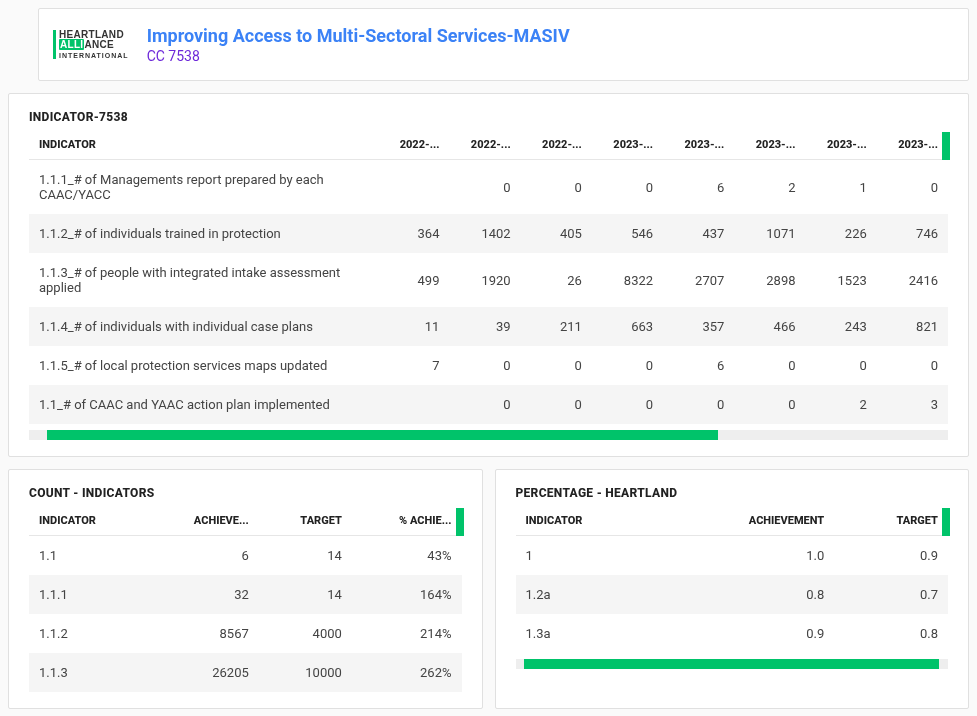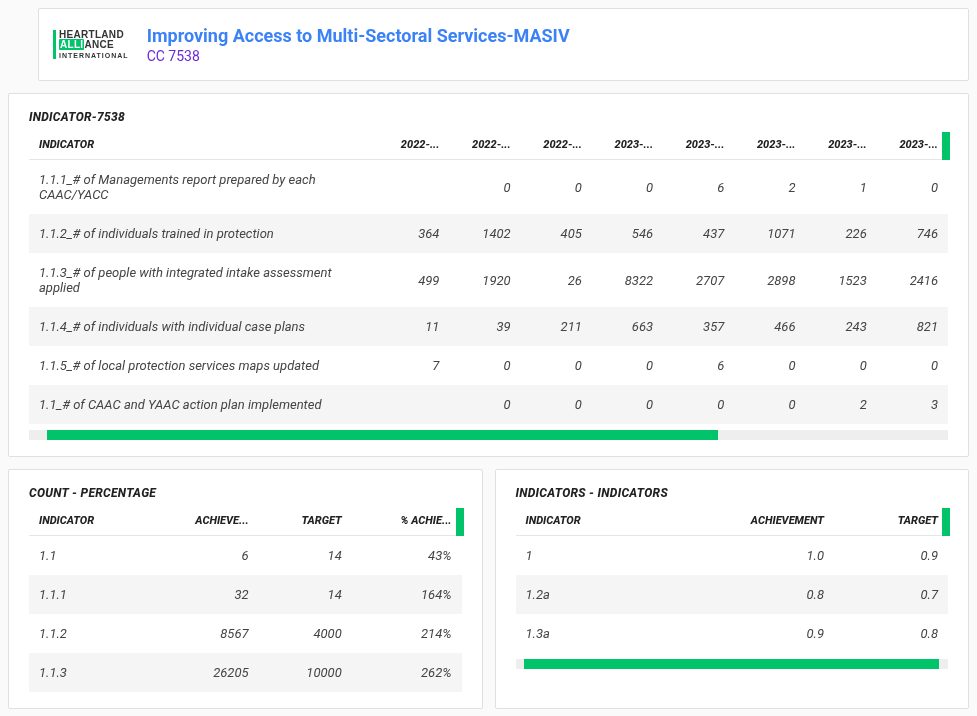--- a/index.html
+++ b/index.html
@@ -45,21 +45,21 @@
     .header-text h1 { font-size: 18px; font-weight: 700; color: #3b82f6; }
     .header-text .sub { font-size: 14px; color: #6d28d9; margin-top: 2px; }
 
     .section-title {
       font-size: 12px;
       font-weight: 800;
       color: #222;
       letter-spacing: 0.3px;
       margin-bottom: 6px;
     }
-    .panel { position: relative; font-style: italic; }
+    .panel { position: relative; }
     .panel-body { position: relative; }
     table { width: 100%; border-collapse: collapse; }
     th {
       text-align: left;
       font-size: 11px;
       font-weight: 800;
       color: #222;
       padding: 8px 10px;
       border-bottom: 1px solid #e6e6e6;
       white-space: nowrap;
@@ -203,21 +203,21 @@
     </table>
     <div class="vscroll-mark"></div>
   </div>
   <div class="hscroll-track">
     <div class="hscroll-thumb" style="left:2%; width:73%;"></div>
   </div>
 </div>
 
 <div class="two-col">
   <div class="card panel">
-    <div class="section-title">COUNT - PERCENTAGE</div>
+    <div class="section-title">COUNT - INDICATORS</div>
     <div class="panel-body">
       <table>
         <thead>
           <tr>
             <th>INDICATOR</th>
             <th class="num">ACHIEVE...</th>
             <th class="num">TARGET</th>
             <th class="num">% ACHIE...</th>
           </tr>
         </thead>
@@ -246,21 +246,21 @@
               <td class="num">10000</td>
               <td class="num">262%</td>
             </tr>
           </tbody>
       </table>
       <div class="vscroll-mark"></div>
     </div>
   </div>
 
   <div class="card panel">
-    <div class="section-title">INDICATORS - INDICATORS</div>
+    <div class="section-title">PERCENTAGE - HEARTLAND</div>
     <div class="panel-body">
       <table>
         <thead>
           <tr>
             <th>INDICATOR</th>
             <th class="num">ACHIEVEMENT</th>
             <th class="num">TARGET</th>
           </tr>
         </thead>
         <tbody id="percent-rows">

